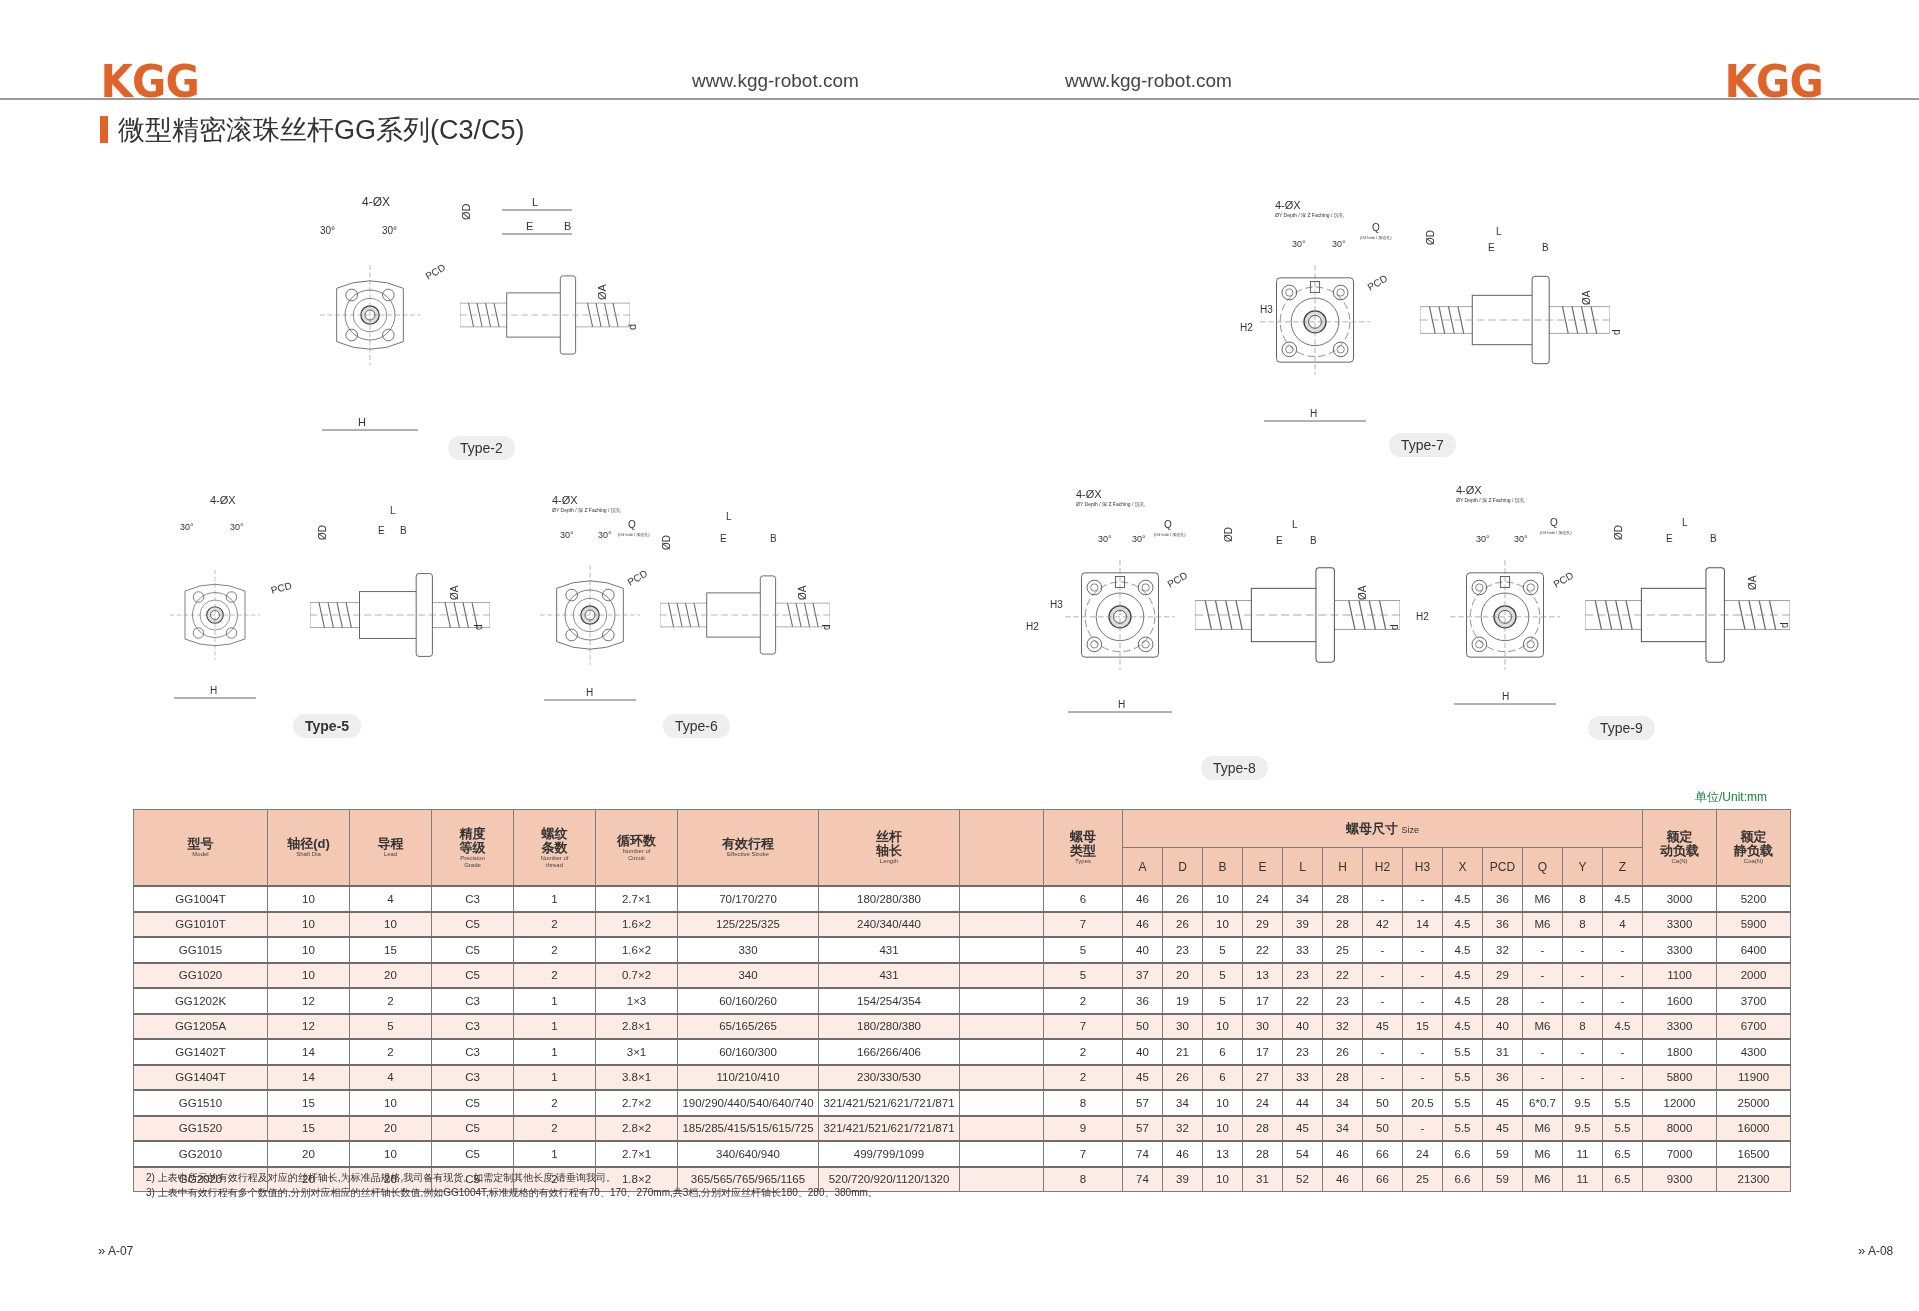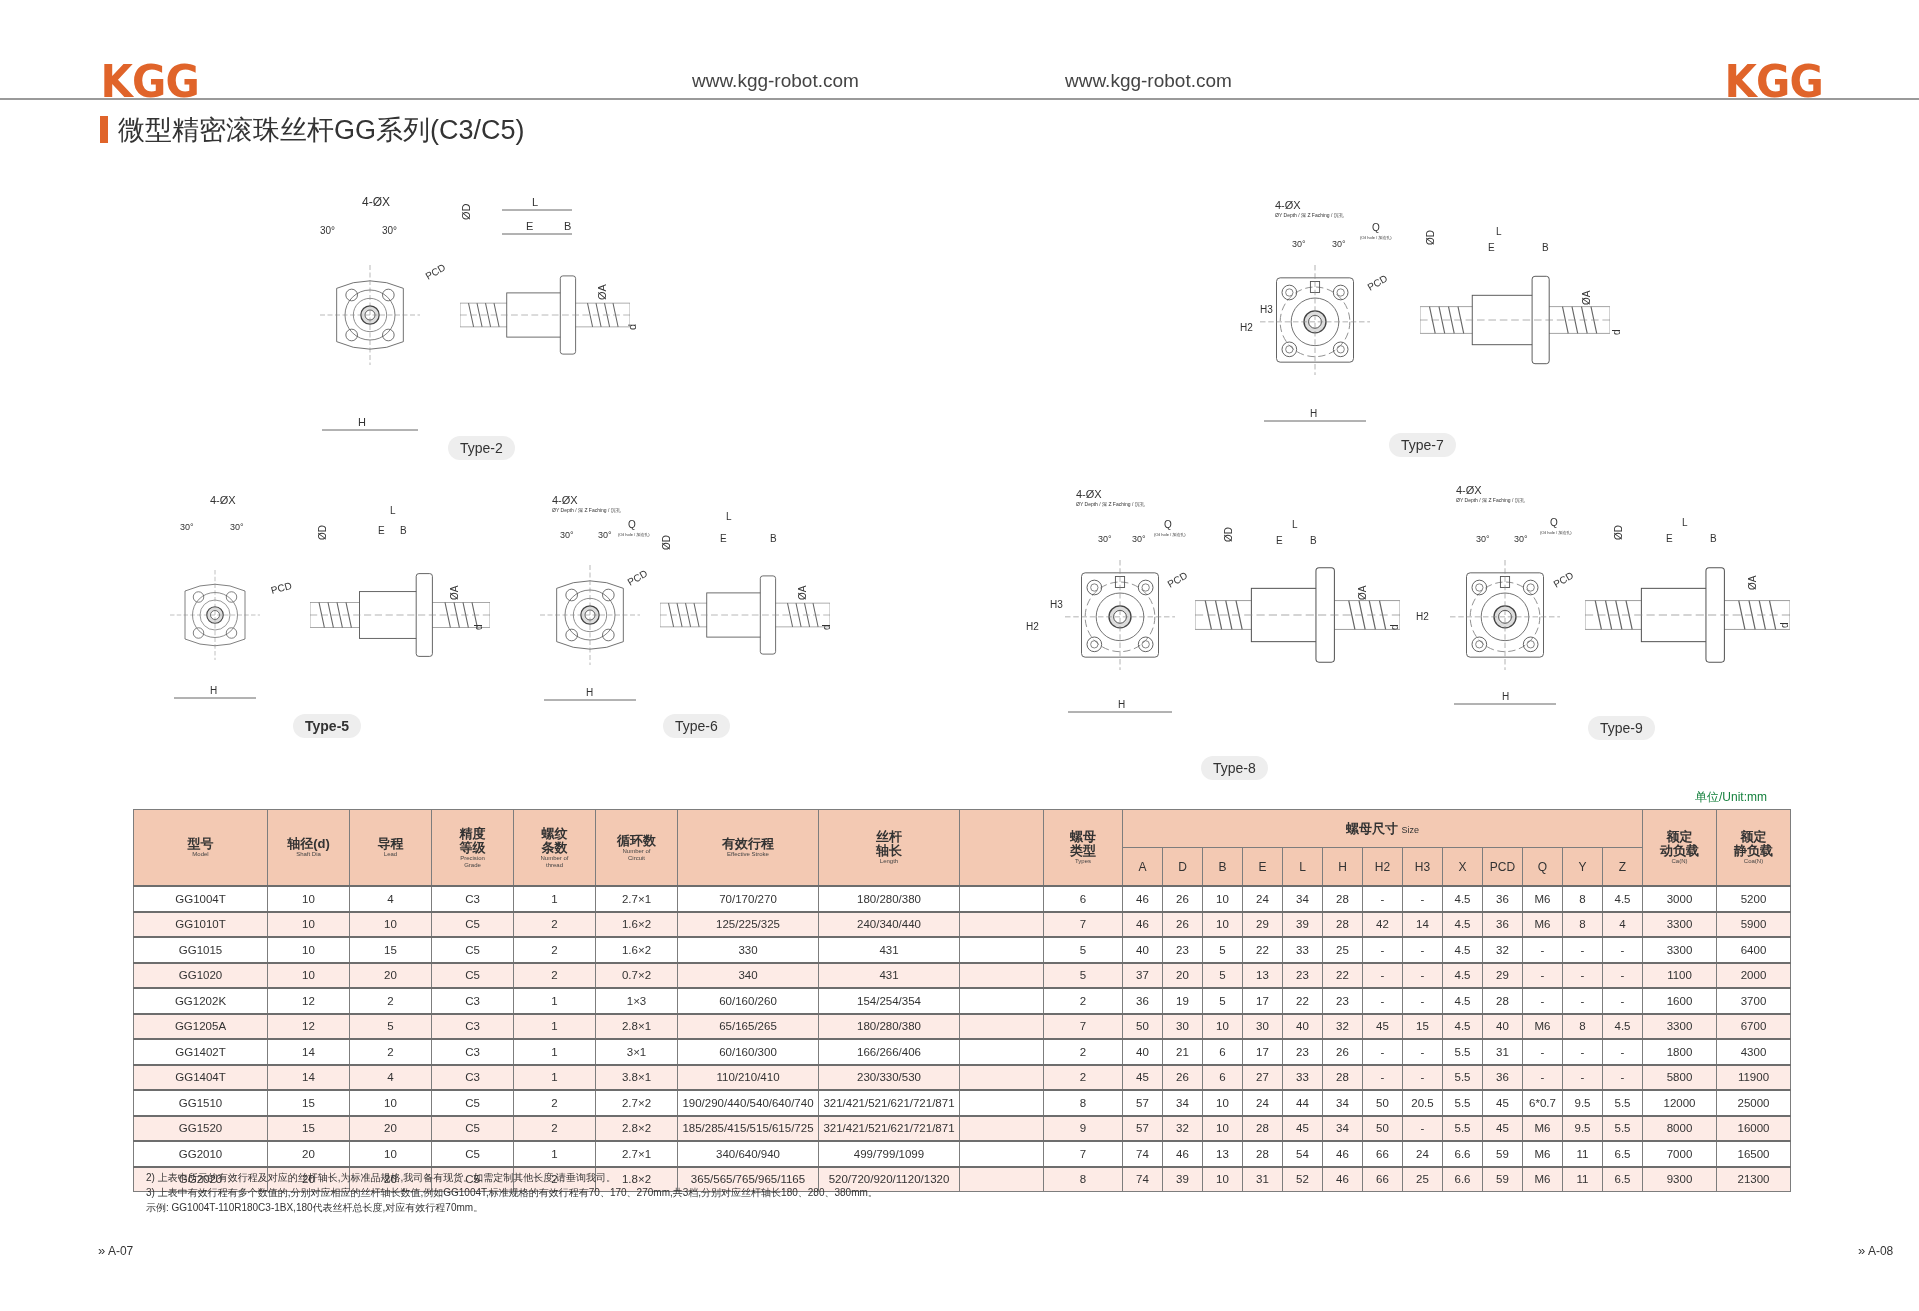--- a/index.html
+++ b/index.html
@@ -653,21 +653,20 @@
         <td>6.5</td>
         <td>9300</td>
         <td>21300</td>
       </tr>
     </tbody>
 </table>
 
 <div class="notes">
   <div style="padding-left:13px">2) 上表中所示的有效行程及对应的丝杆轴长,为标准品规格,我司备有现货。如需定制其他长度,请垂询我司。</div>
   <div style="padding-left:13px">3) 上表中有效行程有多个数值的,分别对应相应的丝杆轴长数值,例如GG1004T,标准规格的有效行程有70、170、270mm,共3档,分别对应丝杆轴长180、280、380mm。</div>
-  <div style="padding-left:13px">示例: GG1004T-110R180C3-1BX,180代表丝杆总长度,对应有效行程70mm。</div>
 </div>
 
 <div class="pageno" style="left:98px;">
   <span style="font-size:13px;">»</span>
   <span>A-07</span>
 </div>
 <div class="pageno" style="left:1858px;">
   <span style="font-size:13px;">»</span>
   <span>A-08</span>
 </div>

